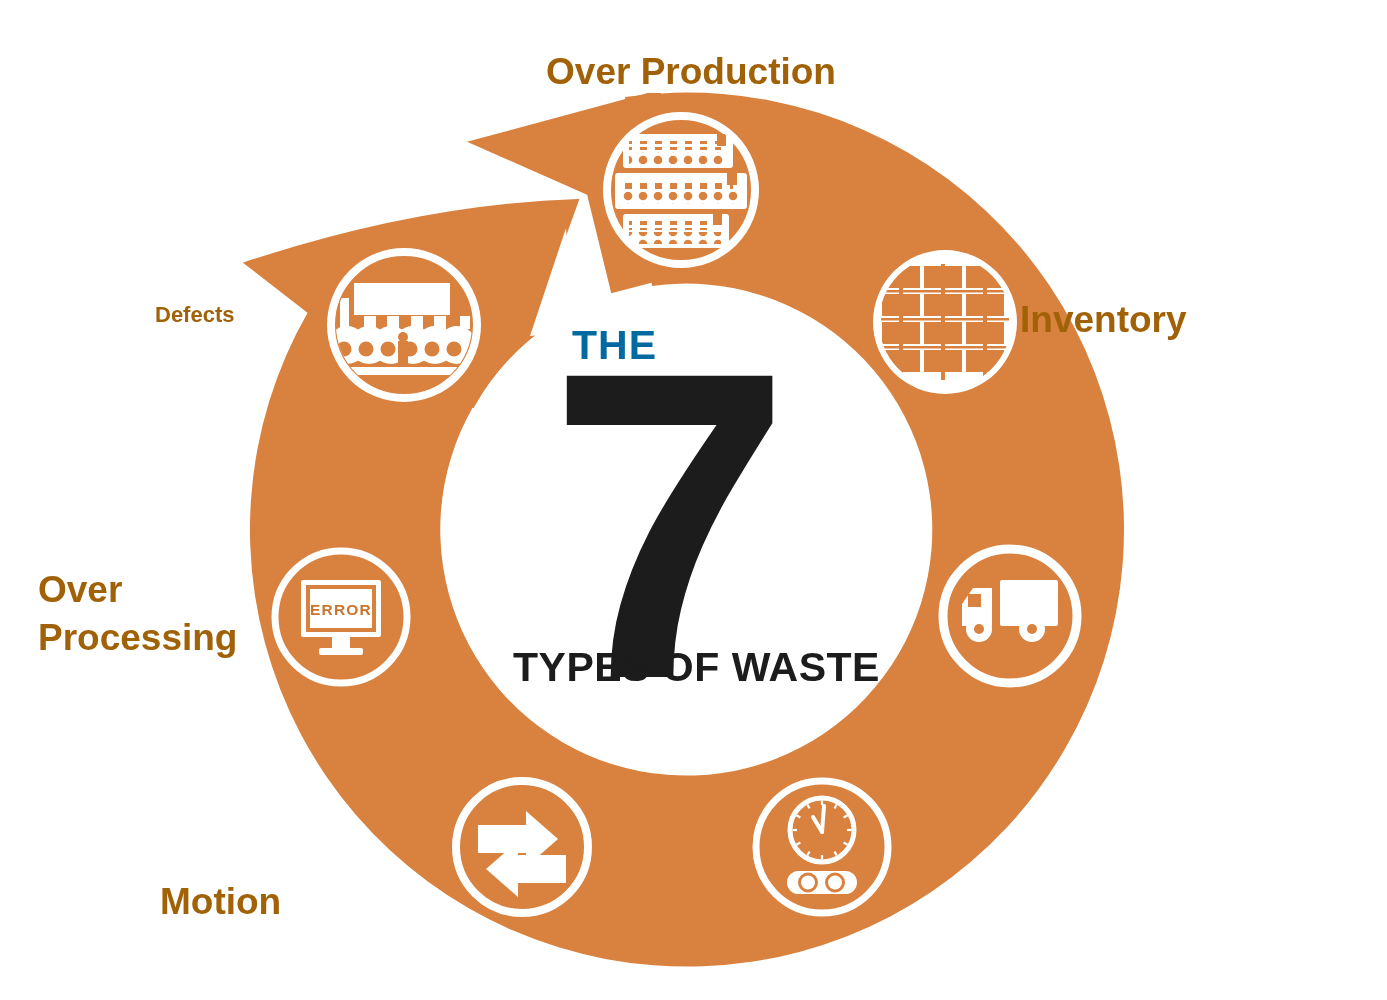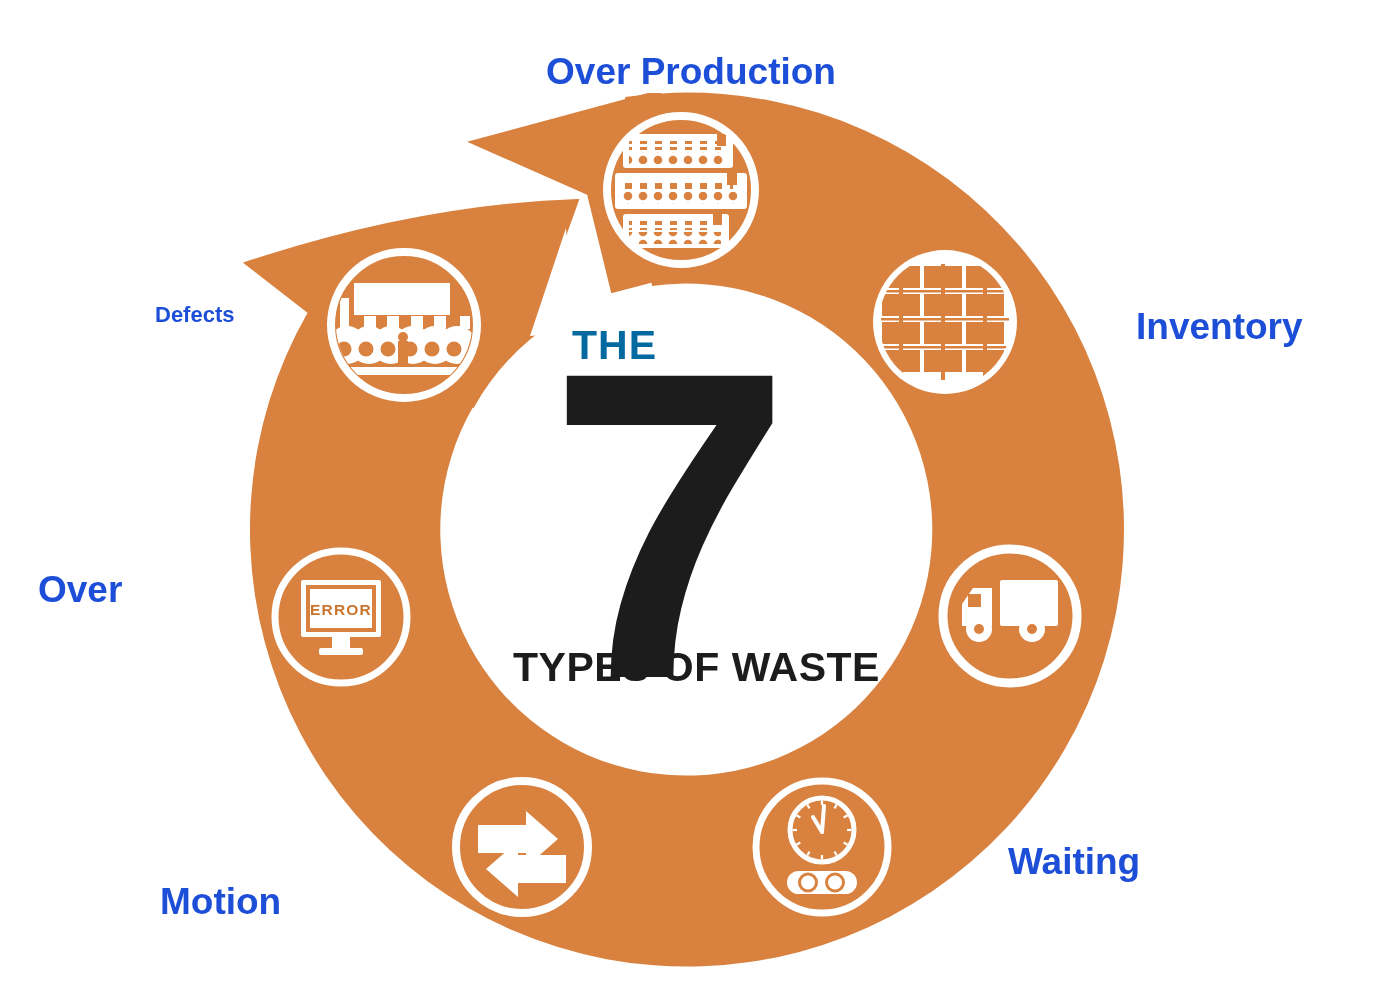--- a/index.html
+++ b/index.html
@@ -6,28 +6,28 @@
   .stage{
     position:relative;
     width:1387px;height:1000px;
     background:#fff;
     overflow:hidden;
     font-family:"Liberation Sans", sans-serif;
   }
   .stage svg{position:absolute;left:0;top:0;}
   .lbl{
     position:absolute;
-    color:#1d4ed8;
+    color:#a16207;
     font-weight:700;
     font-size:36px;
     white-space:nowrap;
     line-height:1.2;
   }
   .lbl-over-production{left:691px;top:50px;transform:translateX(-50%);font-size:37px;}
-  .lbl-inventory{left:1136px;top:298px;font-size:37px;margin-top:7px;}
+  .lbl-inventory{left:1020px;top:298px;font-size:37px;}
   .lbl-transportation{left:1128px;top:584px;font-size:37px;}
   .lbl-waiting{left:1008px;top:840px;font-size:37px;}
   .lbl-motion{left:160px;top:840px;font-size:37px;margin-top:40px;}
   .lbl-over-processing{left:38px;top:566px;font-size:37px;line-height:48px;}
   .lbl-over-processing span{display:block;}
   .lbl-defects{left:155px;top:302px;font-size:22px;}
   .center-the{
     position:absolute;left:572px;top:322px;
     font-size:41px;font-weight:700;color:#0369a1;letter-spacing:1px;
   }
@@ -196,20 +196,20 @@
       </g>
     </g>
   </svg>
 
   <div class="center-the">THE</div>
   <div class="center-seven">7</div>
   <div class="center-subtitle">TYPES OF WASTE</div>
 
   <div class="lbl lbl-over-production">Over Production</div>
   <div class="lbl lbl-inventory">Inventory</div>
-  <div class="lbl lbl-waiting">Waiting</div>
   <div class="lbl lbl-motion">Motion</div>
   <div class="lbl lbl-over-processing">
     <span>Over</span>
+    <span>Processing</span>
   </div>
   <div class="lbl lbl-defects">Defects</div>
 
 </div>
 
 </body></html>

